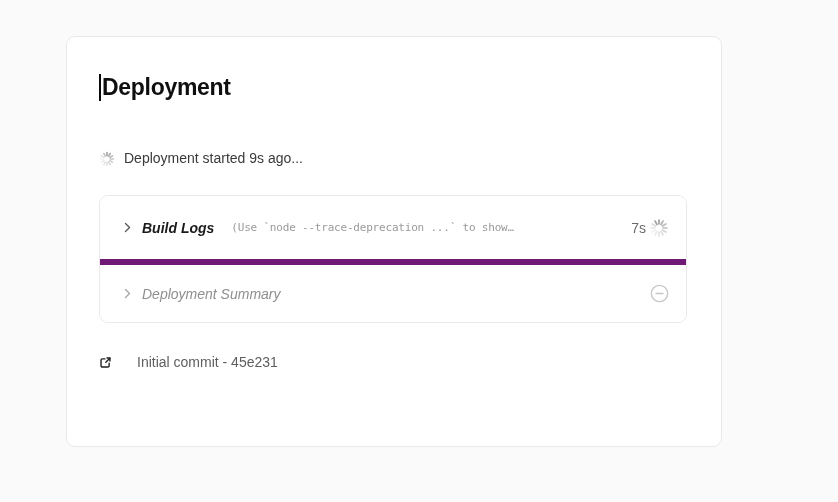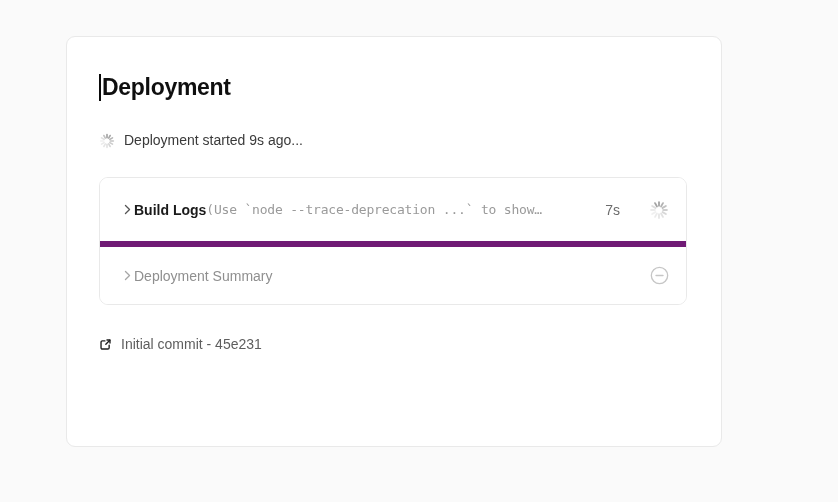--- a/index.html
+++ b/index.html
@@ -29,21 +29,21 @@
     margin-right: 1px;
   }
   .page-title {
     font-size: 23px;
     font-weight: 700;
     color: #0f0f0f;
     letter-spacing: -0.3px;
     line-height: 28px;
   }
   .status-row {
-    margin-top: 31px;
+    margin-top: 49px;
     display: flex;
     align-items: center;
     gap: 9px;
     font-size: 14px;
     color: #3a3a3a;
     line-height: 17px;
   }
   .sections {
     margin-top: 28px;
     border: 1px solid #e9e9e9;
@@ -57,50 +57,51 @@
     align-items: center;
     padding: 0 17px 0 21px;
     border-top: 6px solid #701a75;
     cursor: pointer;
     background: #fff;
   }
   .row:first-child { border-top: none; }
   .chev { display: flex; color: #555555; flex: 0 0 auto; }
   .row.pending .chev { color: #a6a6a6; }
   .row-label {
-    margin-left: 0;
+    margin-left: 8px;
     font-size: 14px;
     font-weight: 600;
     color: #1a1a1a;
     white-space: nowrap;
+    font-style: italic;
   }
   .row.pending .row-label { color: #8f8f8f; font-weight: 400; }
   .row-detail {
-    margin-left: 0;
+    margin-left: 17px;
     font-family: "DejaVu Sans Mono", monospace;
-    font-size: 13px;
+    font-size: 11px;
     color: #9a9a9a;
     white-space: nowrap;
     overflow: hidden;
     letter-spacing: -0.2px;
   }
   .row-right {
     margin-left: auto;
     display: flex;
     align-items: center;
-    gap: 29px;
+    gap: 3px;
     flex: 0 0 auto;
     padding-left: 12px;
   }
   .duration { font-size: 14px; color: #6b6b6b; }
   .footer-row {
     margin-top: 31px;
     display: flex;
     align-items: center;
-    gap: 9px;
+    gap: 25px;
     font-size: 14px;
     color: #5e5e5e;
     cursor: pointer;
     width: fit-content;
   }
   .icon { display: flex; align-items: center; justify-content: center; }
 </style>
 </head>
 <body>
 

